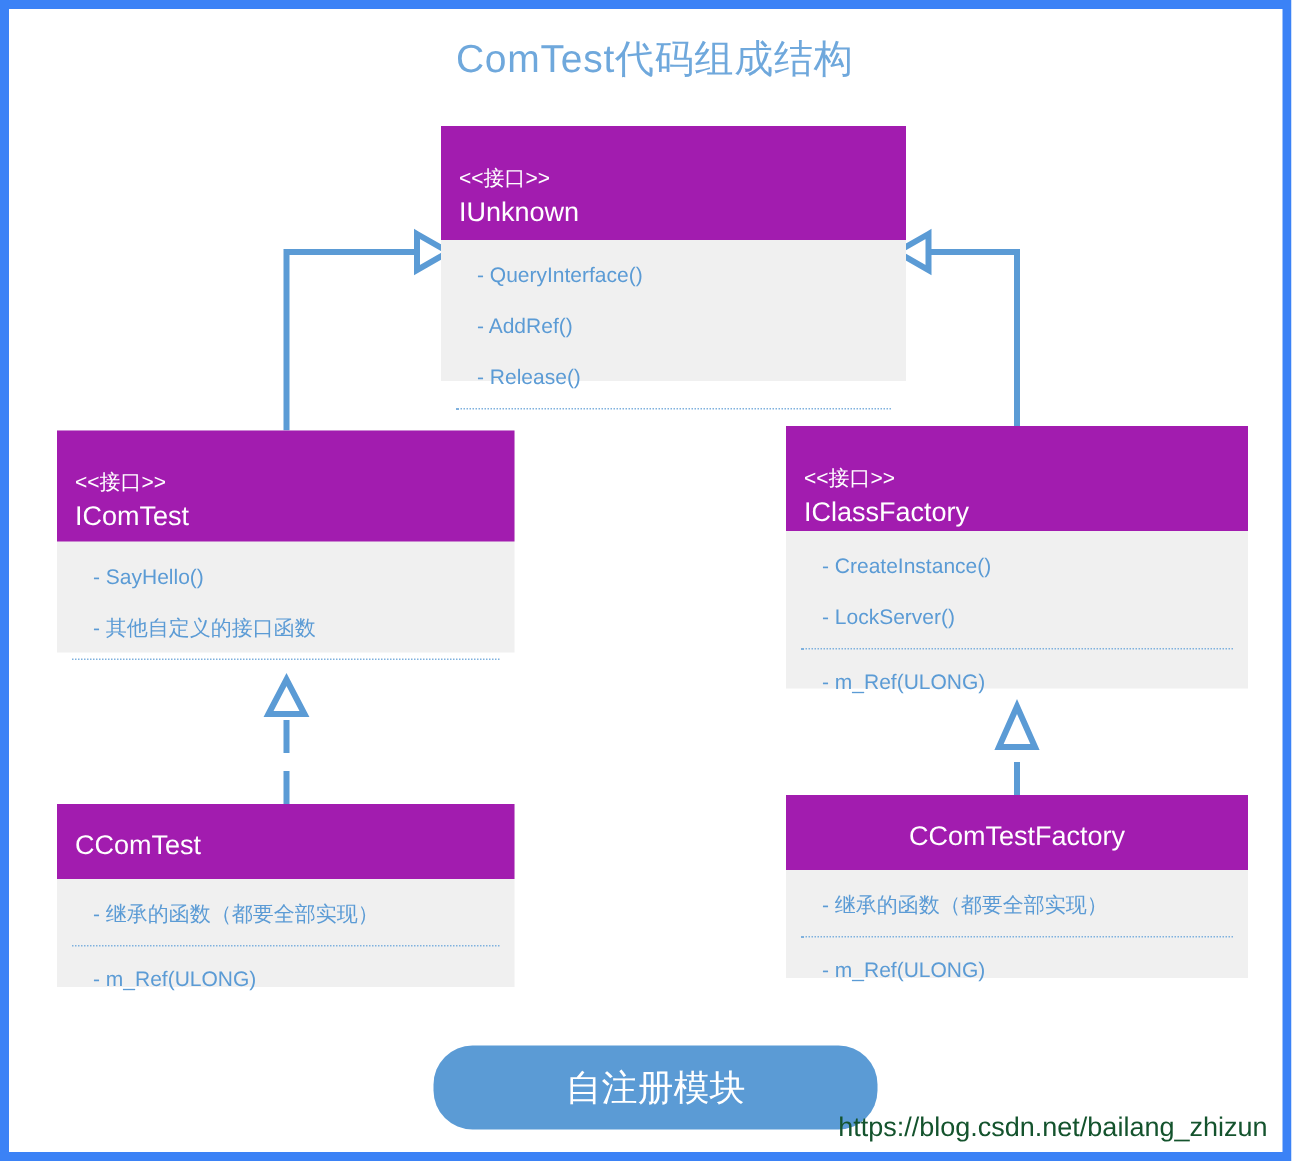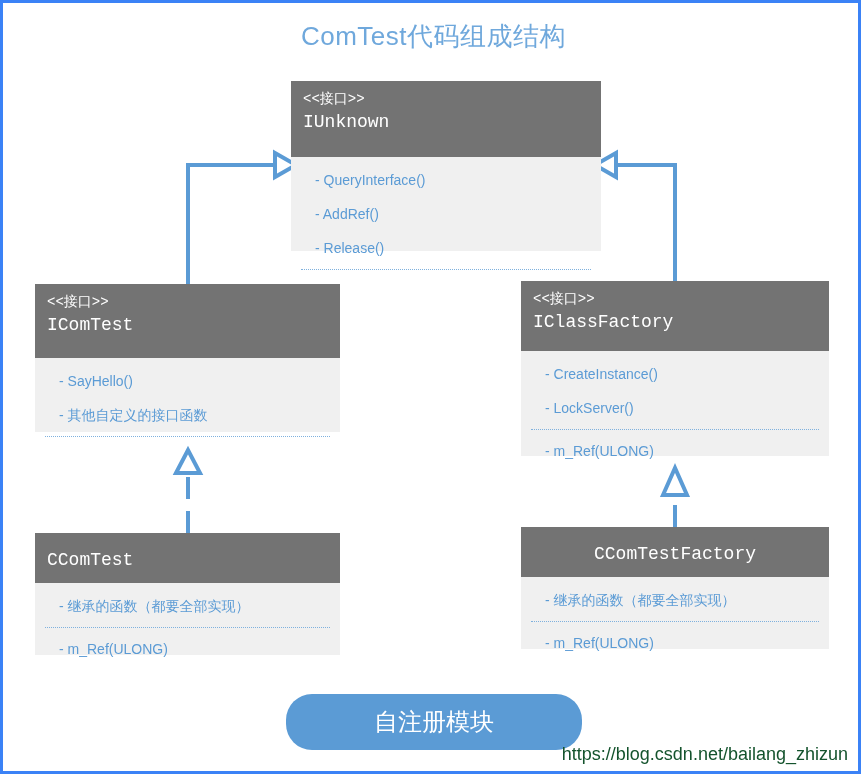--- a/index.html
+++ b/index.html
@@ -9,21 +9,21 @@
   }
   body {
     font-family: "Liberation Sans", "DejaVu Sans", sans-serif;
   }
 
   #canvas {
     position: relative;
     width: 861px;
     height: 774px;
     background: #ffffff;
-    border: 3px solid #3b82f6;
+    border: 6px solid #3b82f6;
     box-sizing: border-box;
     overflow: hidden;
   }
 
   
   .diagram-title {
     position: absolute;
     left: 0;
     top: 16px;
     width: 861px;
@@ -34,25 +34,24 @@
     white-space: nowrap;
   }
 
   
   .uml-box {
     position: absolute;
     background: #F0F0F0;
     box-sizing: border-box;
   }
   .uml-header {
-    background: #737373;
-    color: #ffffff;
-    box-sizing: border-box;
-    padding: 8px 12px 10px 12px;
-    font-family: Liberation Mono, monospace;
+    background: #a21caf;
+    color: #ffffff;
+    box-sizing: border-box;
+    padding: 24px 12px 10px 12px;
   }
   .uml-stereotype {
     font-size: 14px;
     line-height: 20px;
     color: #ffffff;
     white-space: nowrap;
   }
   .uml-name {
     font-size: 18px;
     line-height: 26px;

